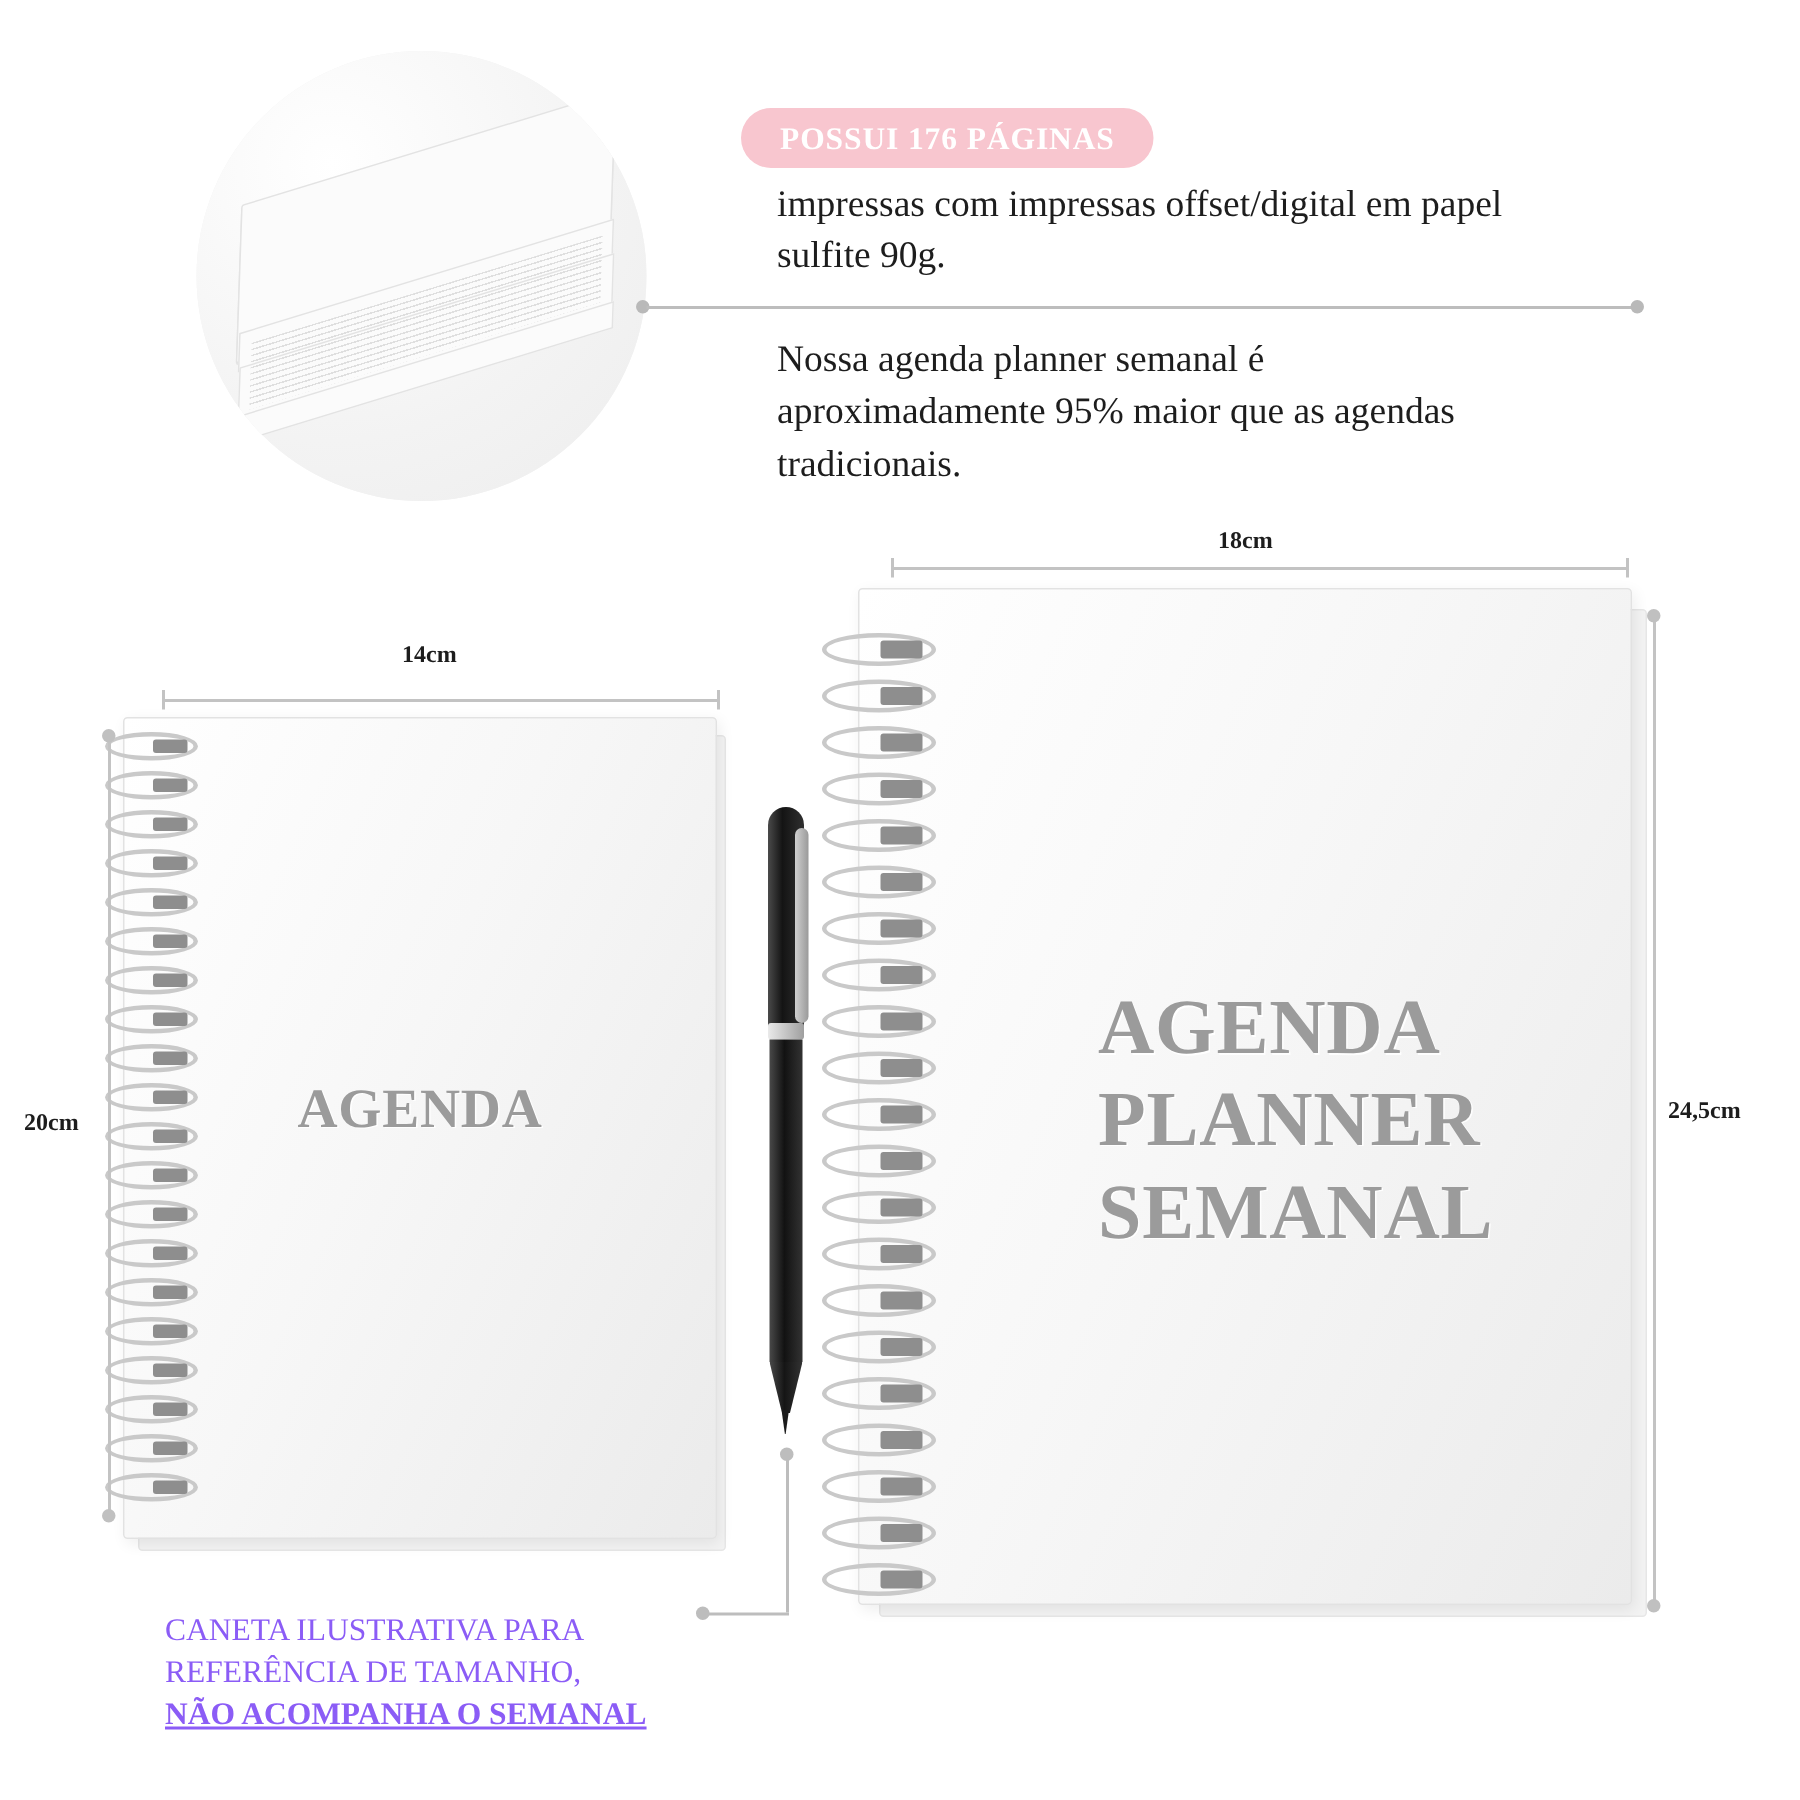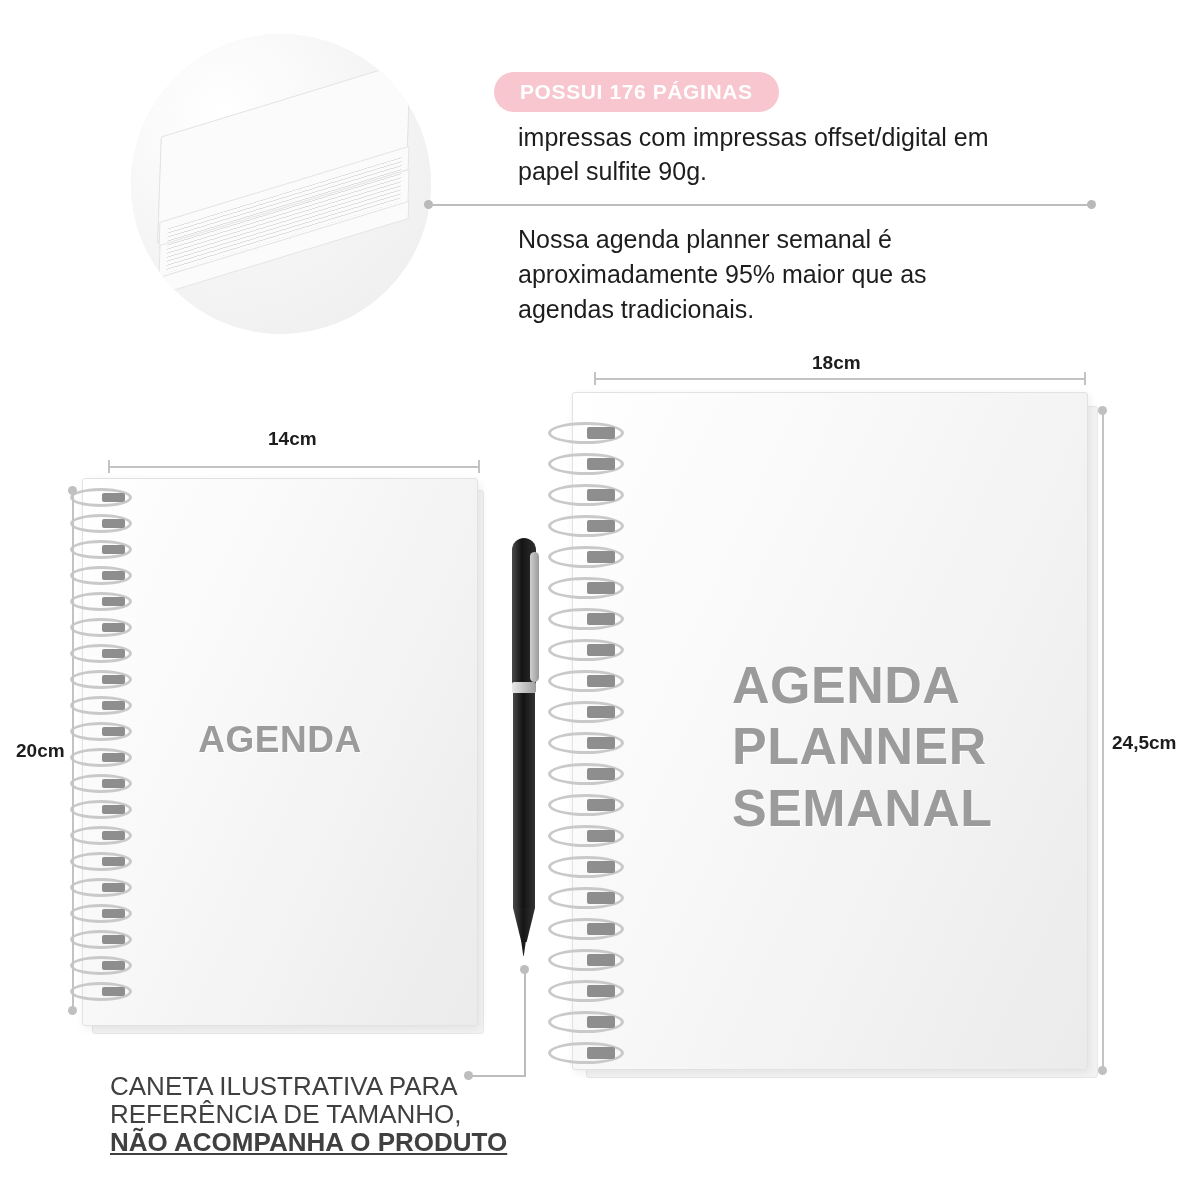--- a/index.html
+++ b/index.html
@@ -3,21 +3,21 @@
 <meta charset="utf-8">
 <style>
   * { box-sizing: border-box; }
   html, body {
     margin: 0; padding: 0;
     width: 1200px; height: 1200px;
     background: #ffffff;
     font-family: "Liberation Sans", sans-serif;
     overflow: hidden;
   }
-  #stage { position: relative; width: 1200px; height: 904px; }
+  #stage { position: relative; width: 1200px; height: 904px; font-family: Liberation Serif, serif; }
 
   
   .photo-circle {
     position: absolute;
     left: 131px; top: 34px;
     width: 300px; height: 300px;
     border-radius: 50%;
     background: #f2f2f2;
     overflow: hidden;
   }
@@ -179,21 +179,21 @@
     position: absolute;
     left: 52%; top: 14%;
     width: 40%; height: 72%;
     background: #8e8e8e;
     border-radius: 2px;
   }
 
   
   .dim-label {
     position: absolute;
-    font-size: 19px;
+    font-size: 16px;
     color: #1d1d1d;
     white-space: nowrap;
   }
   .dline { position: absolute; background: #c3c3c3; }
   .dline.h { height: 1.5px; }
   .dline.v { width: 1.5px; }
   .tick { position: absolute; background: #c3c3c3; }
   .tick.v { width: 1.5px; height: 13px; }
   .ddot {
     position: absolute;
@@ -238,23 +238,23 @@
     width: 5px; height: 16px;
     background: #1b1b1b;
     clip-path: polygon(0 0, 100% 0, 55% 100%, 45% 100%);
   }
 
   
   .pen-caption {
     position: absolute;
     left: 110px; top: 1072px;
     width: 400px;
-    font-size: 26px;
+    font-size: 21px;
     line-height: 28px;
-    color: #404040;
+    color: #8b5cf6;
   }
   .pen-caption .u { text-decoration: underline; font-weight: bold; }
   .leader { position: absolute; left: 460px; top: 965px; width: 80px; height: 150px; }
   .leader .v { position: absolute; left: 64px; top: 6px; width: 1.5px; height: 104px; background: #bdbdbd; }
   .leader .h { position: absolute; left: 12px; top: 110px; width: 54px; height: 1.5px; background: #bdbdbd; }
   .leader .dot {
     position: absolute; left: 60px; top: 0;
     width: 9px; height: 9px; border-radius: 50%; background: #bdbdbd;
   }
   .leader .dot2 {
@@ -390,16 +390,16 @@
   <div class="leader">
     <div class="dot"></div>
     <div class="v"></div>
     <div class="h"></div>
     <div class="dot2"></div>
   </div>
 
   <div class="pen-caption">
     <div>CANETA ILUSTRATIVA PARA</div>
     <div>REFERÊNCIA DE TAMANHO,</div>
-    <div class="u">NÃO ACOMPANHA O PRODUTO</div>
+    <div class="u">NÃO ACOMPANHA O SEMANAL</div>
   </div>
 
 </div>
 
 </body></html>

